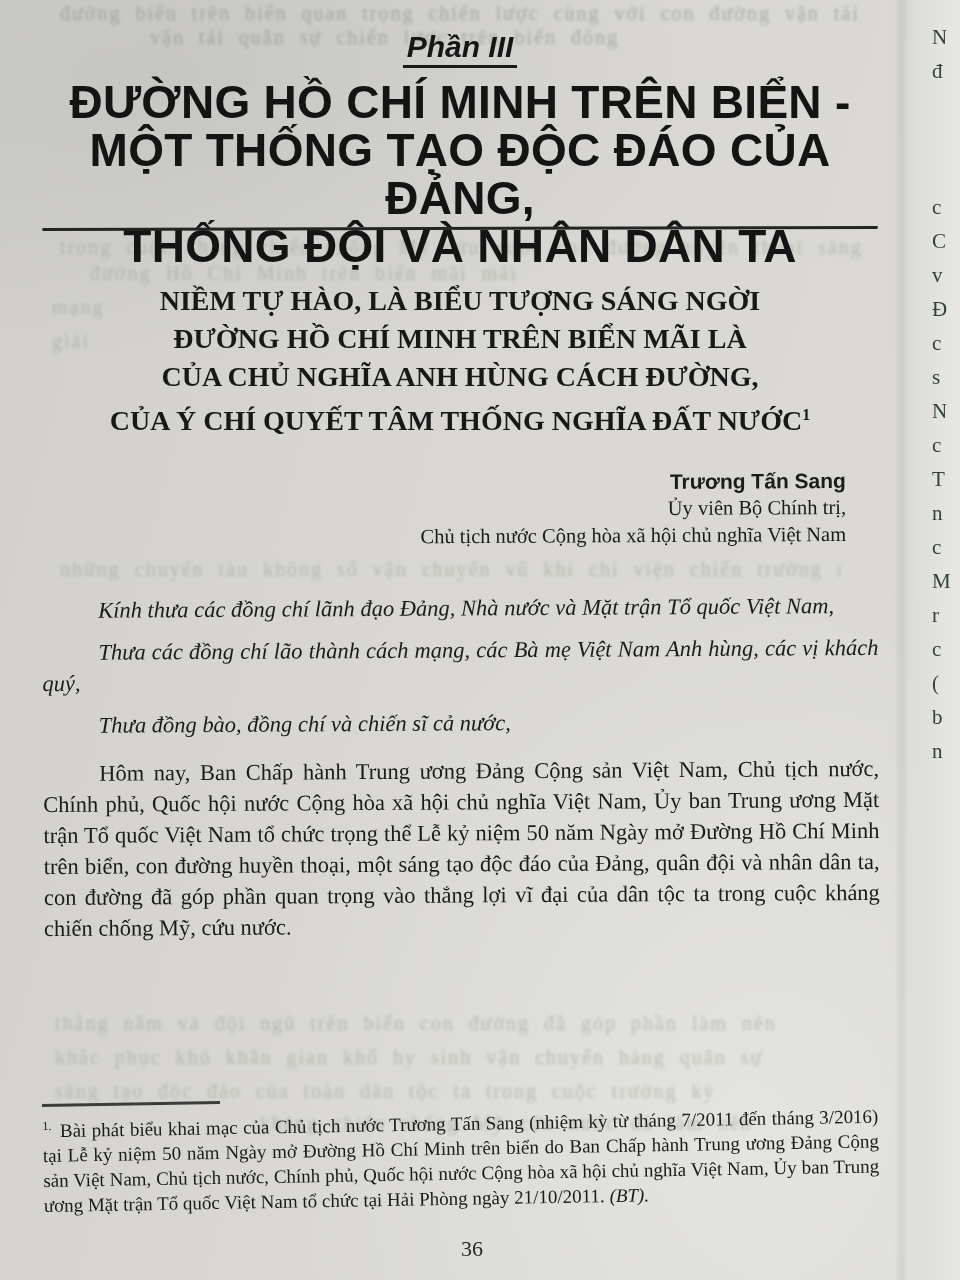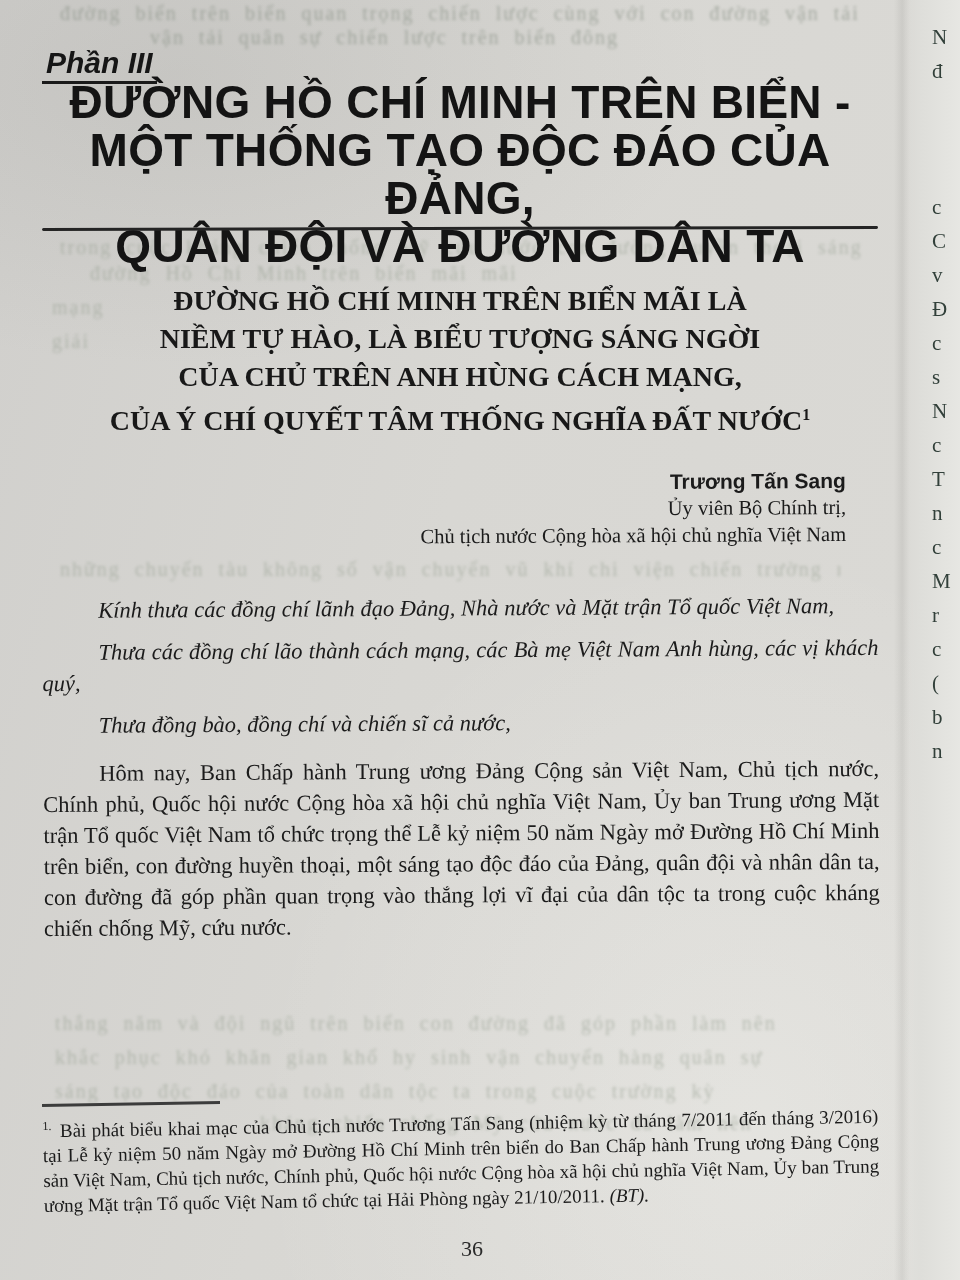--- a/index.html
+++ b/index.html
@@ -14,21 +14,21 @@
   
   .crease{position:absolute;top:0;right:50px;width:16px;height:100%;
     background:linear-gradient(to right, rgba(110,110,105,0), rgba(110,110,105,0.12), rgba(110,110,105,0));}
   .edge{position:absolute;top:0;right:0;width:56px;height:100%;
     background:linear-gradient(to right, rgba(228,228,224,0) 0%, #dededa 30%, #e7e7e3 100%);}
   .edge-letters{position:absolute;top:20px;left:932px;width:30px;
     font-size:21px;line-height:34px;white-space:pre-line;color:#32403a;}
 
   .content{position:absolute;left:42px;top:0;width:836px;}
 
-  .part-wrap{position:absolute;top:46px;left:0;width:100%;}
+  .part-wrap{position:absolute;top:30px;left:0;width:100%;text-align:center;}
   .part-label{display:inline-block;font-family:"Liberation Sans",sans-serif;
     font-weight:bold;font-style:italic;font-size:30px;
     border-bottom:3px solid #1a1a1a;padding:0 4px 1px 4px;color:#161616;}
 
   .title{position:absolute;top:78px;left:0;width:100%;text-align:center;
     font-family:"Liberation Sans",sans-serif;font-weight:bold;
     font-size:46px;line-height:48px;letter-spacing:.3px;color:#141414;}
 
   .rule{position:absolute;top:227px;left:0;width:836px;height:3px;background:#242424;
     border-radius:2px;transform:rotate(-0.15deg);}
@@ -117,29 +117,29 @@
 
   <div class="content">
 
     <div class="part-wrap">
       <span class="part-label">Phần III</span>
     </div>
 
     <div class="title">
       <div>ĐƯỜNG HỒ CHÍ MINH TRÊN BIỂN -</div>
       <div>MỘT THỐNG TẠO ĐỘC ĐÁO CỦA ĐẢNG,</div>
-      <div>QUÂN ĐỘI VÀ ĐƯỜNG DÂN TA</div>
+      <div>THỐNG ĐỘI VÀ NHÂN DÂN TA</div>
     </div>
 
     <div class="rule"></div>
 
     <div class="section">
+      <div>NIỀM TỰ HÀO, LÀ BIỂU TƯỢNG SÁNG NGỜI</div>
       <div>ĐƯỜNG HỒ CHÍ MINH TRÊN BIỂN MÃI LÀ</div>
-      <div>NIỀM TỰ HÀO, LÀ BIỂU TƯỢNG SÁNG NGỜI</div>
-      <div>CỦA CHỦ TRÊN ANH HÙNG CÁCH MẠNG,</div>
+      <div>CỦA CHỦ NGHĨA ANH HÙNG CÁCH ĐƯỜNG,</div>
       <div><span>CỦA Ý CHÍ QUYẾT TÂM THỐNG NGHĨA ĐẤT NƯỚC</span><sup>1</sup></div>
     </div>
 
     <div class="author">
       <div class="author-name">Trương Tấn Sang</div>
       <div class="author-role">Ủy viên Bộ Chính trị,</div>
       <div class="author-role">Chủ tịch nước Cộng hòa xã hội chủ nghĩa Việt Nam</div>
     </div>
 
     <div class="text-block">

